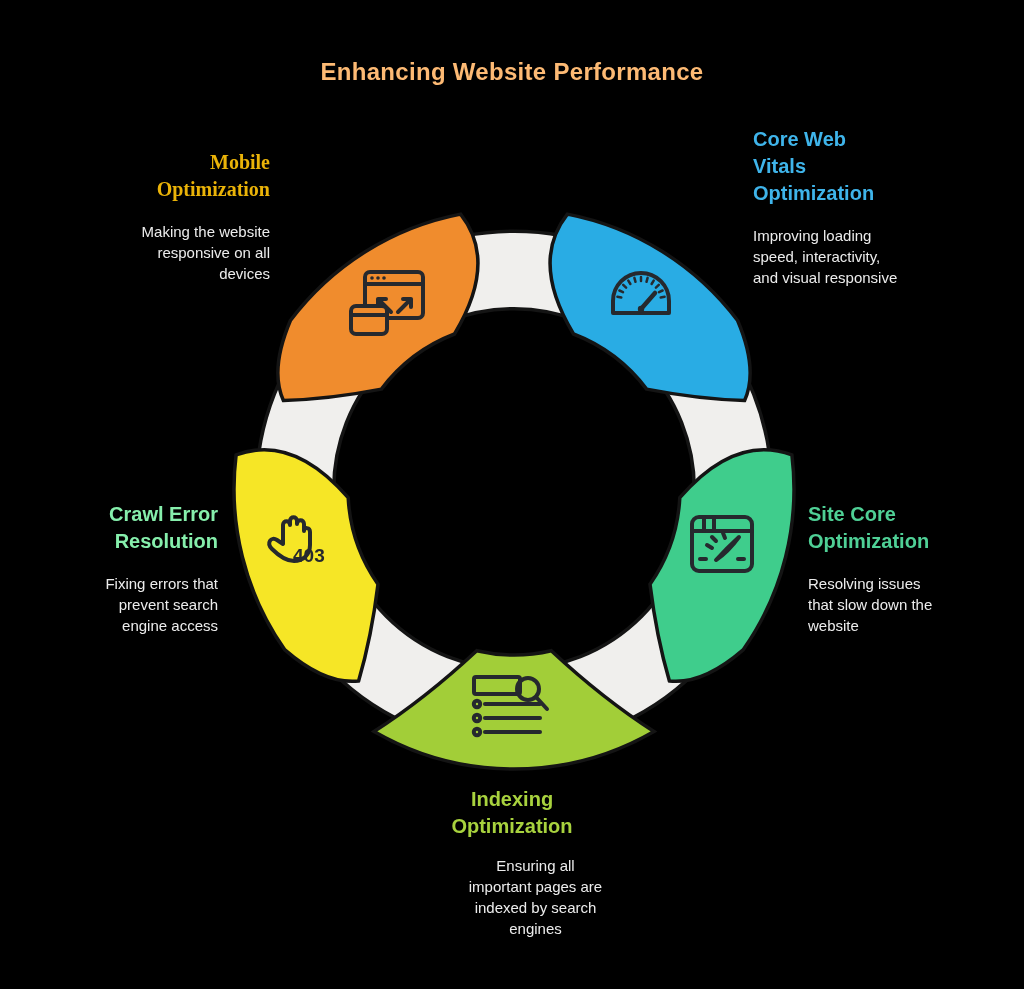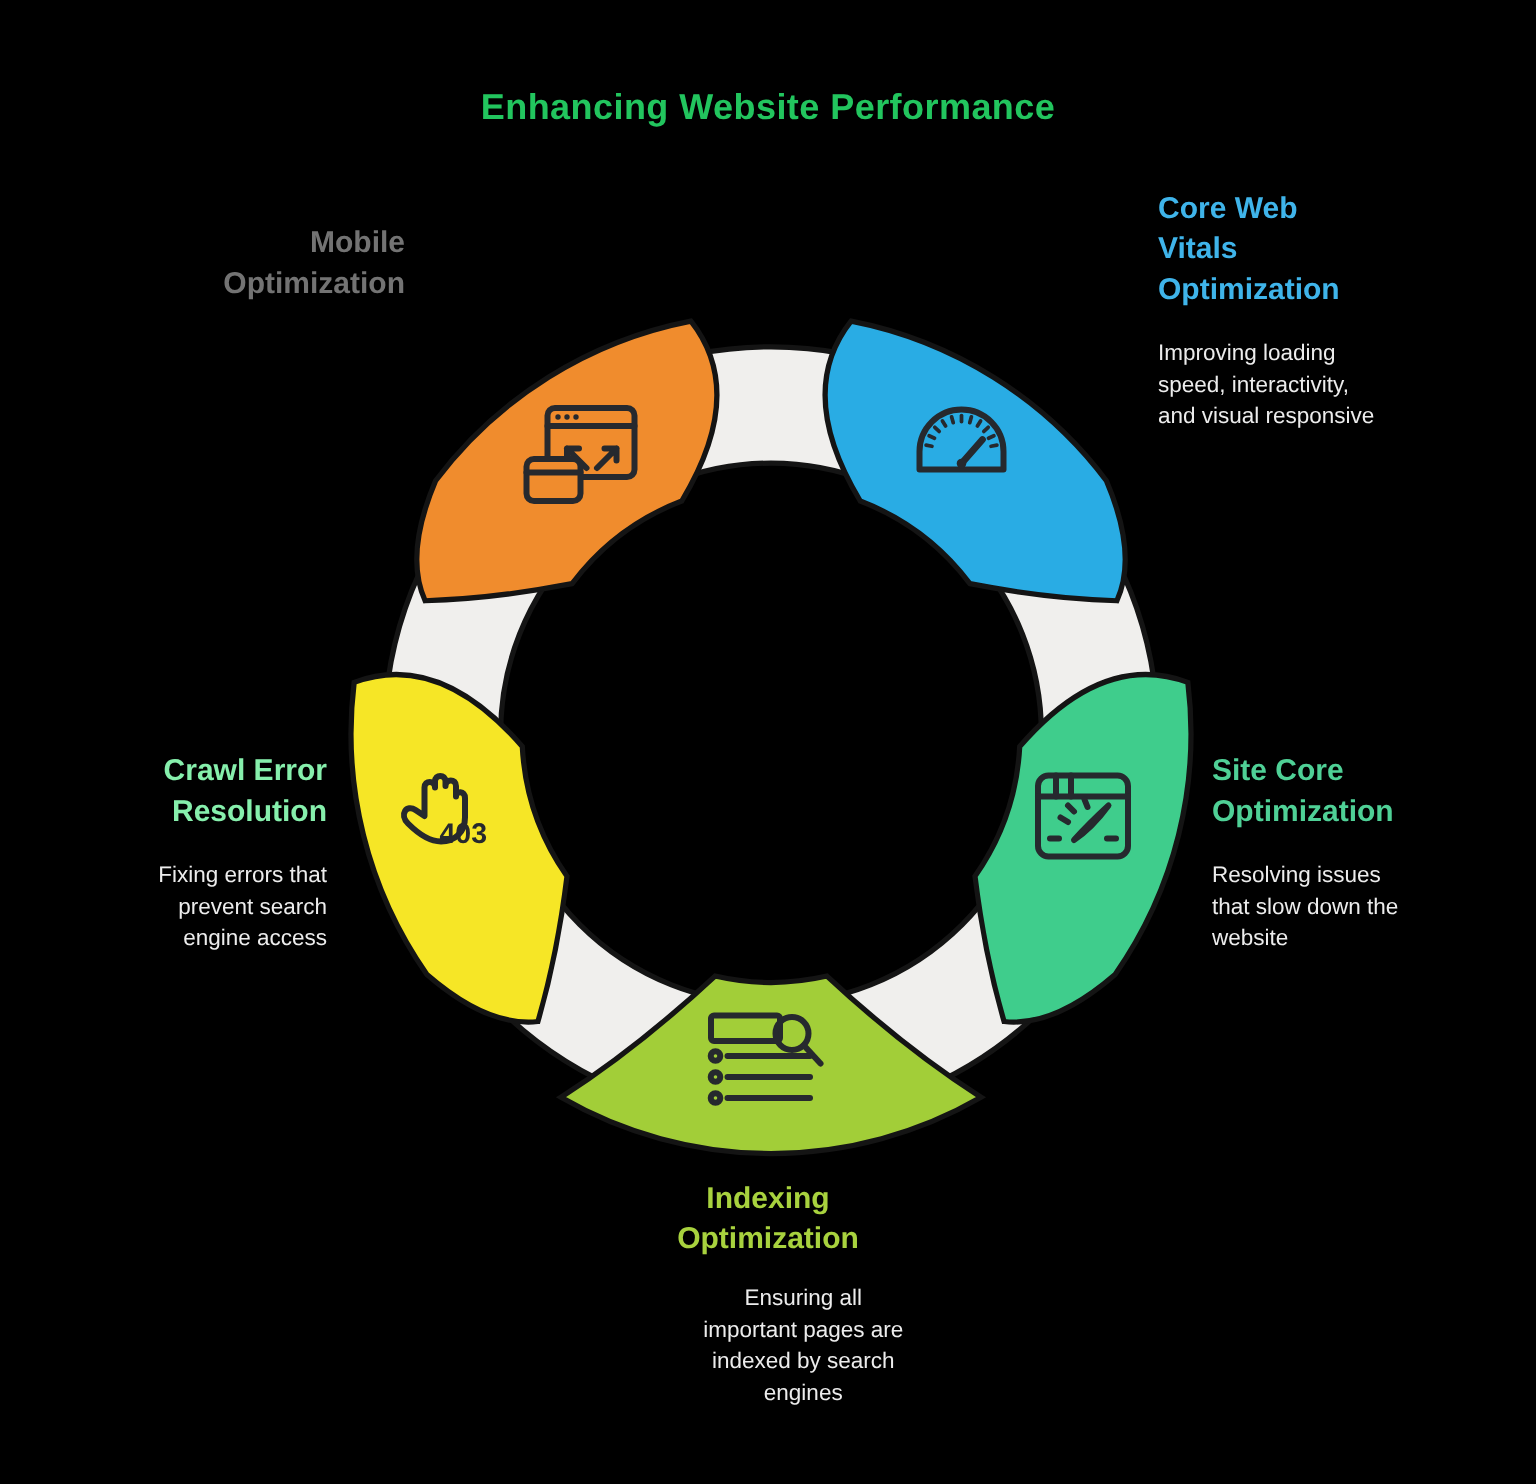--- a/index.html
+++ b/index.html
@@ -1,28 +1,28 @@
 <!DOCTYPE html>
 <html><head>
 <meta charset="utf-8">
 <style>
   html,body{margin:0;padding:0;background:#000;}
   .canvas{position:relative;width:1024px;height:989px;background:#000;overflow:hidden;
           font-family:"Liberation Sans",sans-serif;}
   .title{position:absolute;left:0;right:0;top:58px;text-align:center;
-         font-size:24px;font-weight:700;color:#22c55e;letter-spacing:.3px;}
+         font-size:24px;font-weight:700;color:#fdba74;letter-spacing:.3px;}
   .diagram{position:absolute;left:0;top:0;width:1024px;height:989px;}
   .block{position:absolute;}
   .heading{font-size:20px;font-weight:700;line-height:27px;white-space:pre-line;}
   .desc{font-size:15px;line-height:21px;color:#ececec;white-space:pre-line;margin-top:18px;}
   .align-right{text-align:right;}
   .align-left{text-align:left;}
   .align-center{text-align:center;}
   .block-mobile{right:754px;top:149px;}
-  .block-core{left:772px;top:126px;}
+  .block-core{left:753px;top:126px;}
   .block-site{left:808px;top:501px;}
   .block-crawl{right:806px;top:501px;}
   .block-indexing{left:0;right:0;top:786px;}
   .block-indexing .desc{margin-top:15px;padding-left:47px;}
   .wedge{stroke-width:3.5px;}
   .icon{fill:none;stroke:#26292e;stroke-width:4px;stroke-linecap:round;stroke-linejoin:round;}
   .ink{fill:#26292e;stroke:none;}
   .icon-text{fill:#26292e;stroke:none;font-weight:700;font-size:19px;
              font-family:"Liberation Sans",sans-serif;}
 </style>
@@ -100,22 +100,25 @@
     <g class="icon" transform="translate(292,545)">
       <path d="M -20 4 C -26 -2 -21 -9 -15 -5 L -9 -1 L -9 -20
                C -9 -25 -2 -25 -2 -20 L -2 -24 C -2 -29 5 -29 5 -24 L 5 -21
                C 5 -26 12 -26 12 -21 L 12 -14 C 12 -18 18 -18 18 -13 L 18 0
                C 18 10 11 16 2 16 C -6 16 -13 11 -20 4 Z"></path>
       <text class="icon-text" x="1" y="17">403</text>
     </g>
   </svg>
 
   <div class="block block-mobile align-right">
-    <div class="heading" style="color: #737373;">Mobile
+    <div class="heading" style="color: #eab308; font-family: Liberation Serif, serif;">Mobile
 Optimization</div>
+    <div class="desc">Making the website
+responsive on all
+devices</div>
   </div>
 
   <div class="block block-core align-left">
     <div class="heading" style="color: rgb(63, 180, 234);">Core Web
 Vitals
 Optimization</div>
     <div class="desc">Improving loading
 speed, interactivity,
 and visual responsive</div>
   </div>

